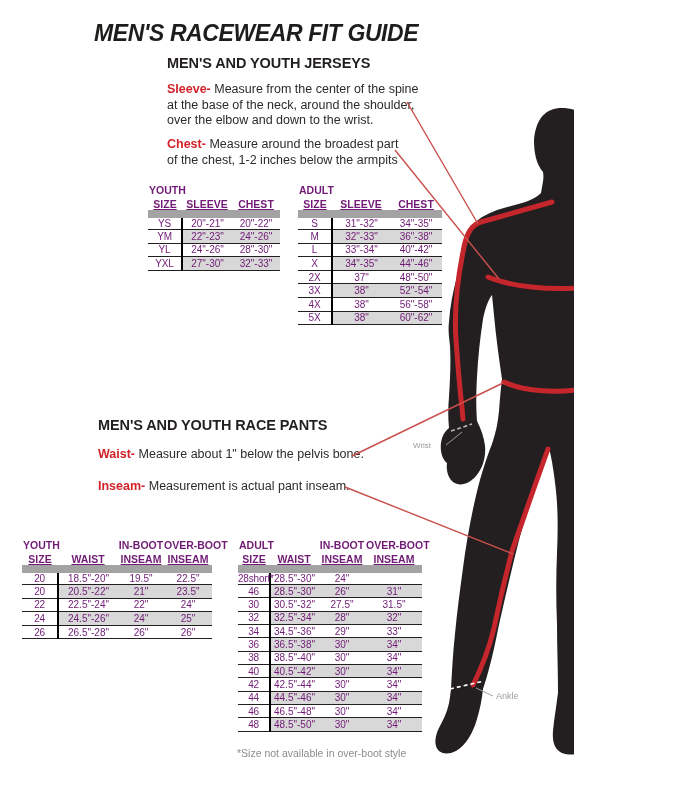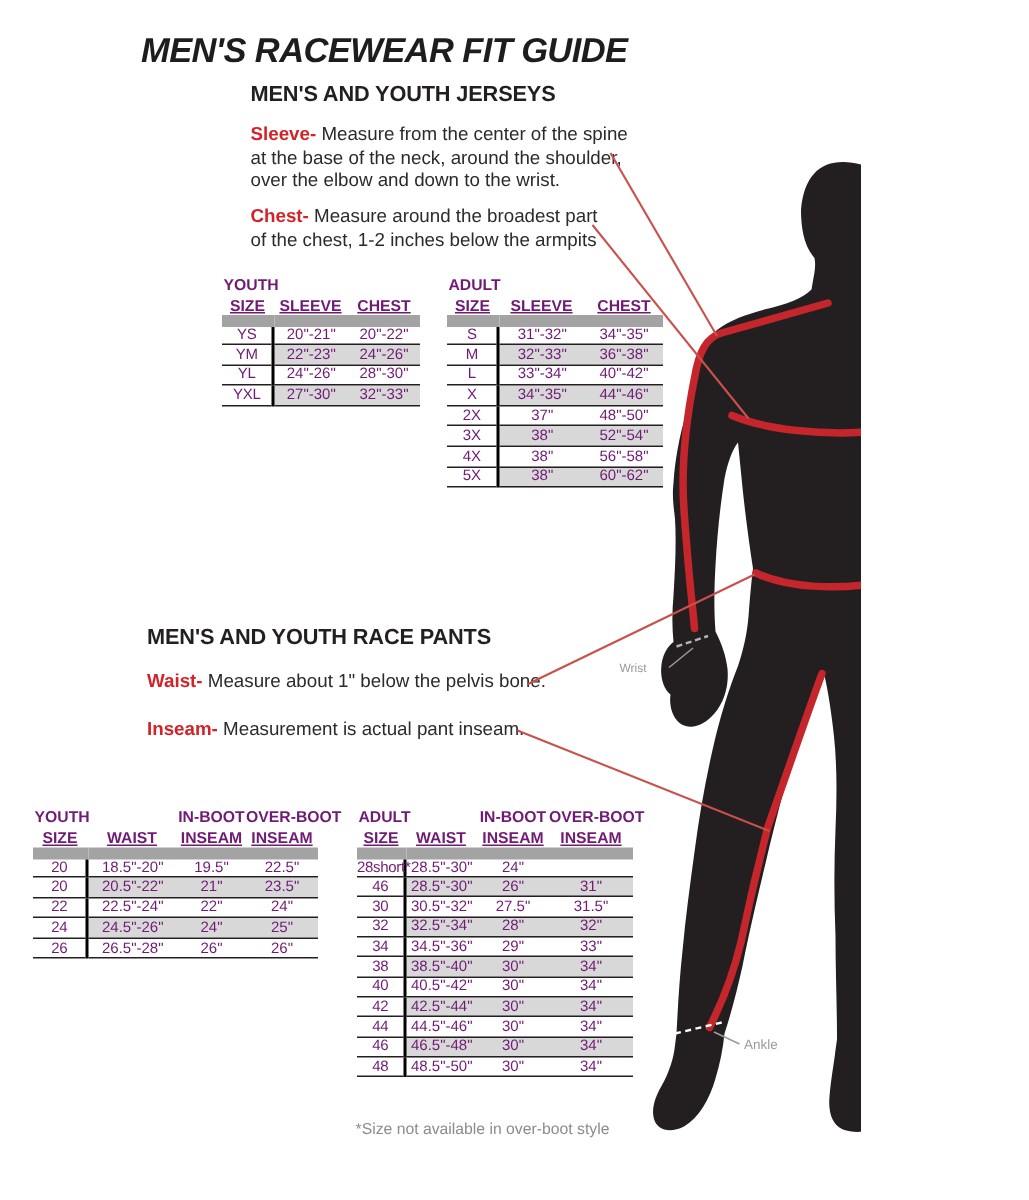--- a/index.html
+++ b/index.html
@@ -383,20 +383,26 @@
             <td>28"</td>
             <td>32"</td>
           </tr>
           <tr>
             <td>34</td>
             <td>34.5"-36"</td>
             <td>29"</td>
             <td>33"</td>
           </tr>
           <tr>
+            <td>36</td>
+            <td>36.5"-38"</td>
+            <td>30"</td>
+            <td>34"</td>
+          </tr>
+          <tr>
             <td>38</td>
             <td>38.5"-40"</td>
             <td>30"</td>
             <td>34"</td>
           </tr>
           <tr>
             <td>40</td>
             <td>40.5"-42"</td>
             <td>30"</td>
             <td>34"</td>

